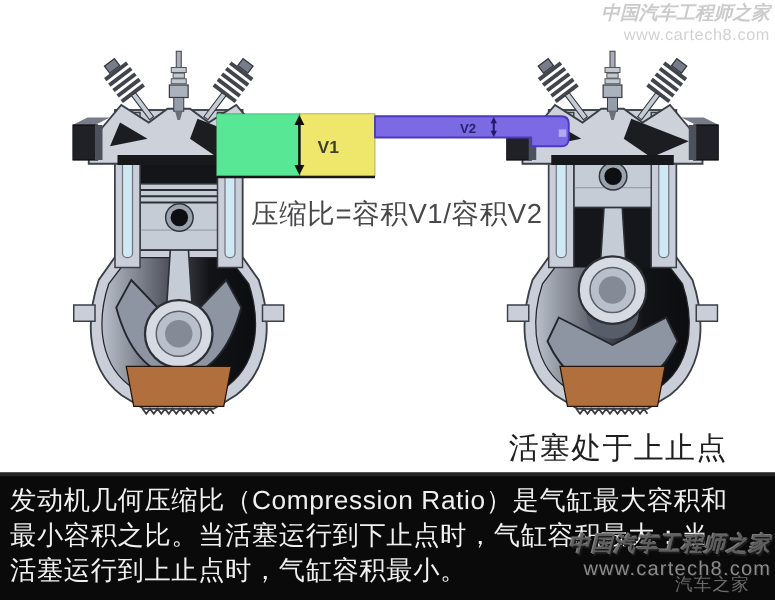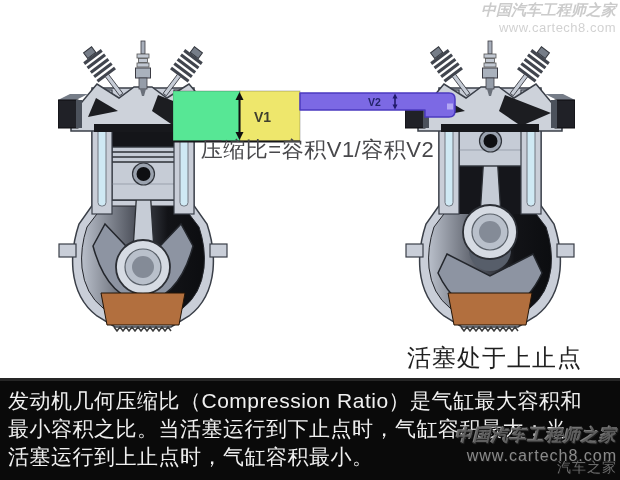--- a/index.html
+++ b/index.html
@@ -3,21 +3,21 @@
 <meta charset="utf-8">
 <style>
   html,body{margin:0;padding:0;background:#fff;}
   .stage{
     position:relative;width:620px;height:480px;overflow:hidden;background:#fff;
     font-family:"Liberation Sans","DejaVu Sans",sans-serif;
   }
   .abs{position:absolute;}
   svg{display:block;}
   .equation{
-    left:175px;top:135px;width:285px;text-align:center;
+    left:175px;top:156px;width:285px;text-align:center;
     font-size:22px;letter-spacing:.5px;color:#48484b;font-weight:400;
   }
   .caption{
     top:342px;width:185px;text-align:center;font-size:24px;color:#1f1f1f;
     letter-spacing:1px;
   }
   .caption.left{left:55px;}
   .caption.right{left:402px;}
   .footer{
     left:0;top:378px;width:620px;height:102px;background:#0a0a0a;
@@ -31,21 +31,21 @@
   .wm-bottom{right:3px;top:424px;text-align:right;}
   .wm-bottom .site{
     font-size:17px;font-weight:bold;font-style:italic;color:#5e5e5e;
     text-shadow:1px 1px 0 #1c1c1c, -1px -1px 0 #7d7d7d;letter-spacing:1px;
   }
   .wm-bottom .url{
     font-size:16px;color:#8a8a8a;letter-spacing:1px;
     text-shadow:1px 1px 0 #1c1c1c;
   }
   .wm-corner{
-    right:3px;top:459px;font-size:14px;color:#6a6a6a;letter-spacing:1px;
+    right:20px;top:459px;font-size:14px;color:#6a6a6a;letter-spacing:1px;
     text-shadow:1px 1px 0 #111;
   }
 </style>
 </head>
 <body>
 
 <div class="stage">
 
   <svg class="abs" style="left:58px;top:38px" width="170" height="300" viewBox="0 0 170 300">
     <defs>

